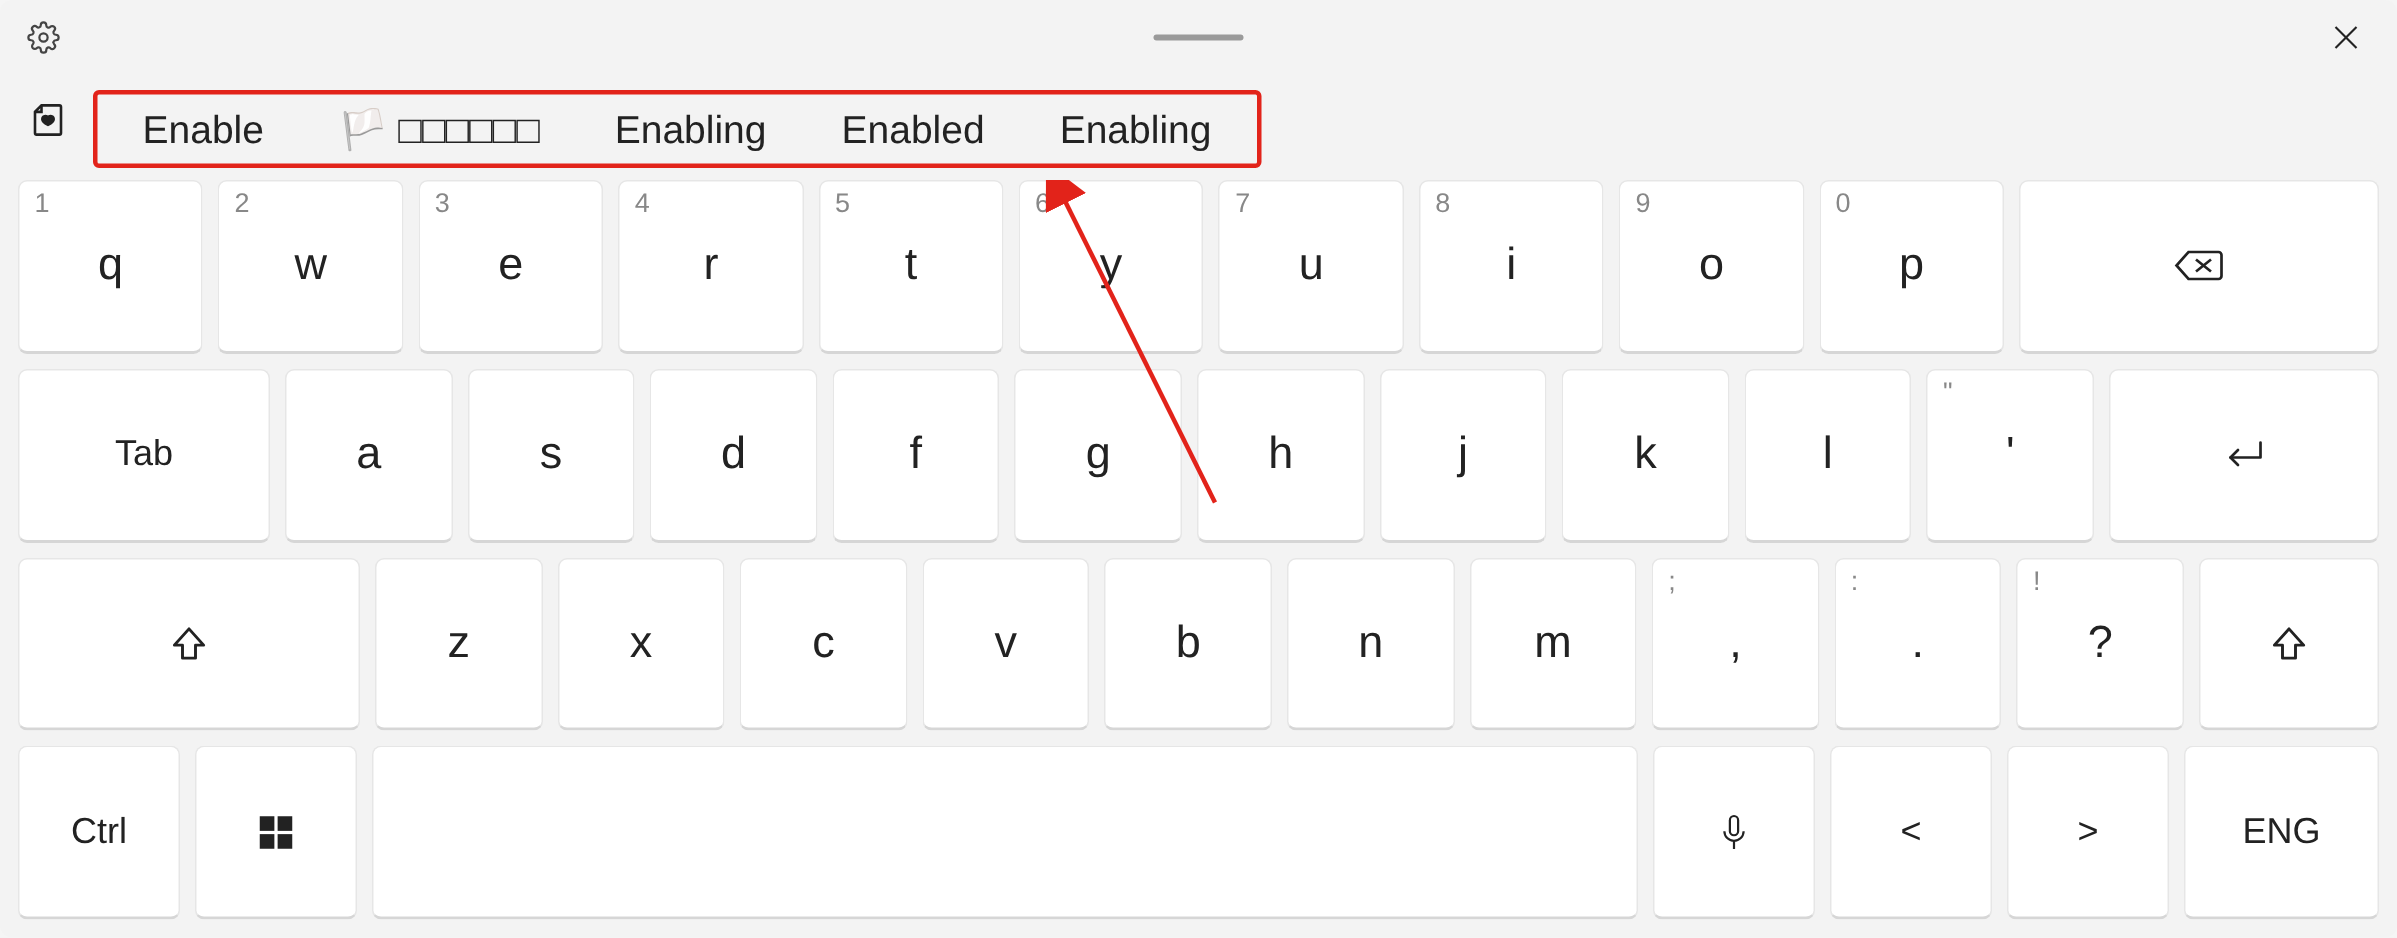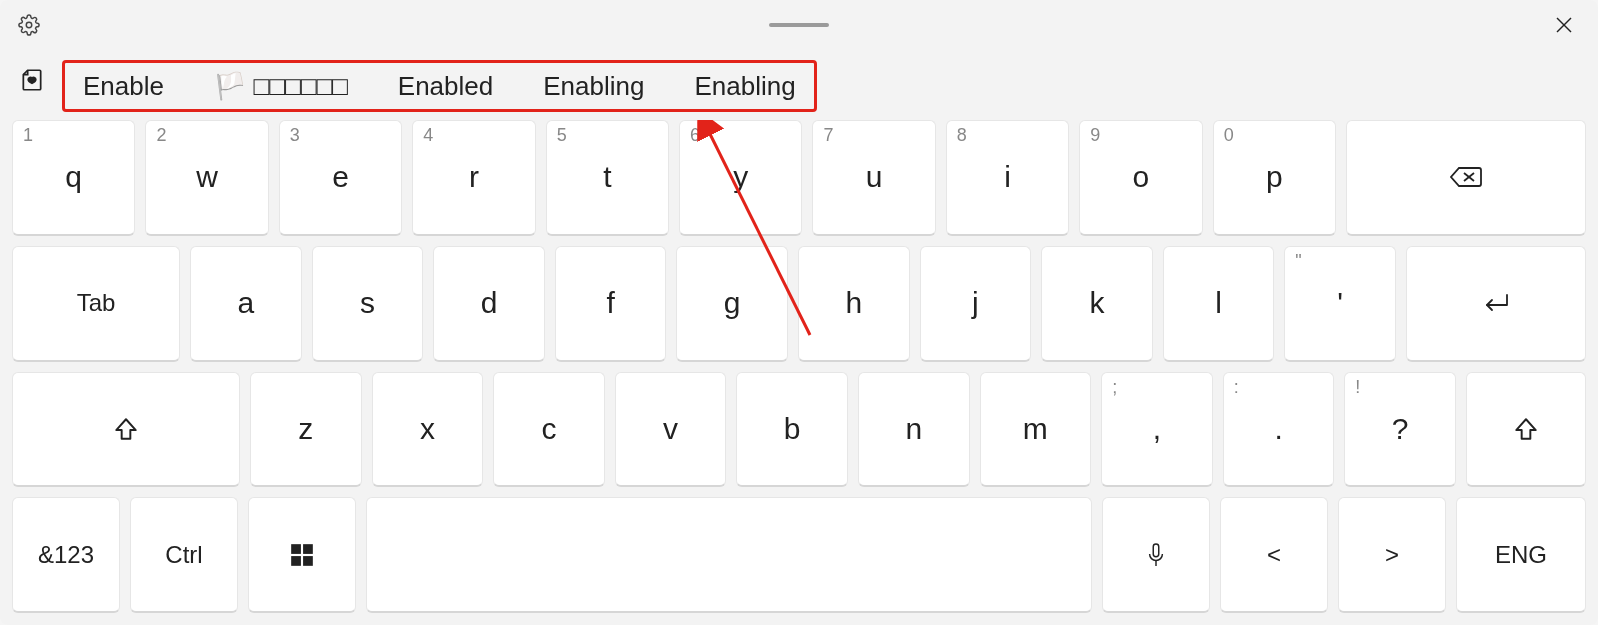--- a/index.html
+++ b/index.html
@@ -61,21 +61,21 @@
     width: 40px; height:40px;
     display:flex;align-items:center;justify-content:center;
     cursor:pointer;
     margin-right: 10px;
   }
   .suggestion-box {
     display:flex;
     align-items:center;
     border: 3px solid #e2231a;
     border-radius: 4px;
-    padding: 4px 8px;
+    padding: 4px 20px;
     gap: 30px;
     height: 52px;
     margin-top: 12px;
   }
   .suggestion {
     font-size: 26px;
     color: #222;
     padding: 4px 10px;
     cursor:pointer;
     white-space: nowrap;
@@ -150,22 +150,22 @@
     <div class="emoji-heart">
       <svg width="26" height="26" viewBox="0 0 24 24" fill="none" stroke="#222" stroke-width="1.6">
         <path d="M8 3 H19 a1 1 0 0 1 1 1 V20 a1 1 0 0 1 -1 1 H5 a1 1 0 0 1 -1 -1 V7 Z"></path>
         <path d="M8 3 V7 H4"></path>
         <path d="M12 10.5c-1-1.5-3.5-1-3.5 1 0 1.8 3.5 3.5 3.5 3.5s3.5-1.7 3.5-3.5c0-2-2.5-2.5-3.5-1z" fill="#222"></path>
       </svg>
     </div>
     <div class="suggestion-box">
       <div class="suggestion">Enable</div>
       <div class="suggestion">🏳️ □□□□□□</div>
+      <div class="suggestion">Enabling</div>
       <div class="suggestion">Enabled</div>
-      <div class="suggestion">Enabling</div>
       <div class="suggestion">Enabling</div>
     </div>
   </div>
 
   <div class="keyboard-rows">
 
     <div class="keyrow">
       <div class="key" style="flex:1">
           <span class="sup">1</span>
           <span>q</span>
@@ -296,21 +296,20 @@
           <span>?</span>
         </div>
       <div class="key" style="flex:0 0 120px">
         <svg width="26" height="26" viewBox="0 0 24 24" fill="none" stroke="#222" stroke-width="1.8" stroke-linejoin="round">
           <path d="M12 3 L21 13 H16 V21 H8 V13 H3 Z"></path>
         </svg>
       </div>
     </div>
 
     <div class="keyrow">
-      <div class="key fn" style="flex:0 0 108px">&amp;123</div>
       <div class="key fn" style="flex:0 0 108px">Ctrl</div>
       <div class="key" style="flex:0 0 108px">
         <svg width="26" height="26" viewBox="0 0 24 24" fill="#222">
           <rect x="2" y="2" width="9" height="9"></rect>
             <rect x="13" y="2" width="9" height="9"></rect>
           <rect x="2" y="13" width="9" height="9"></rect>
             <rect x="13" y="13" width="9" height="9"></rect>
         </svg>
       </div>
       <div class="key" style="flex:1"></div>

